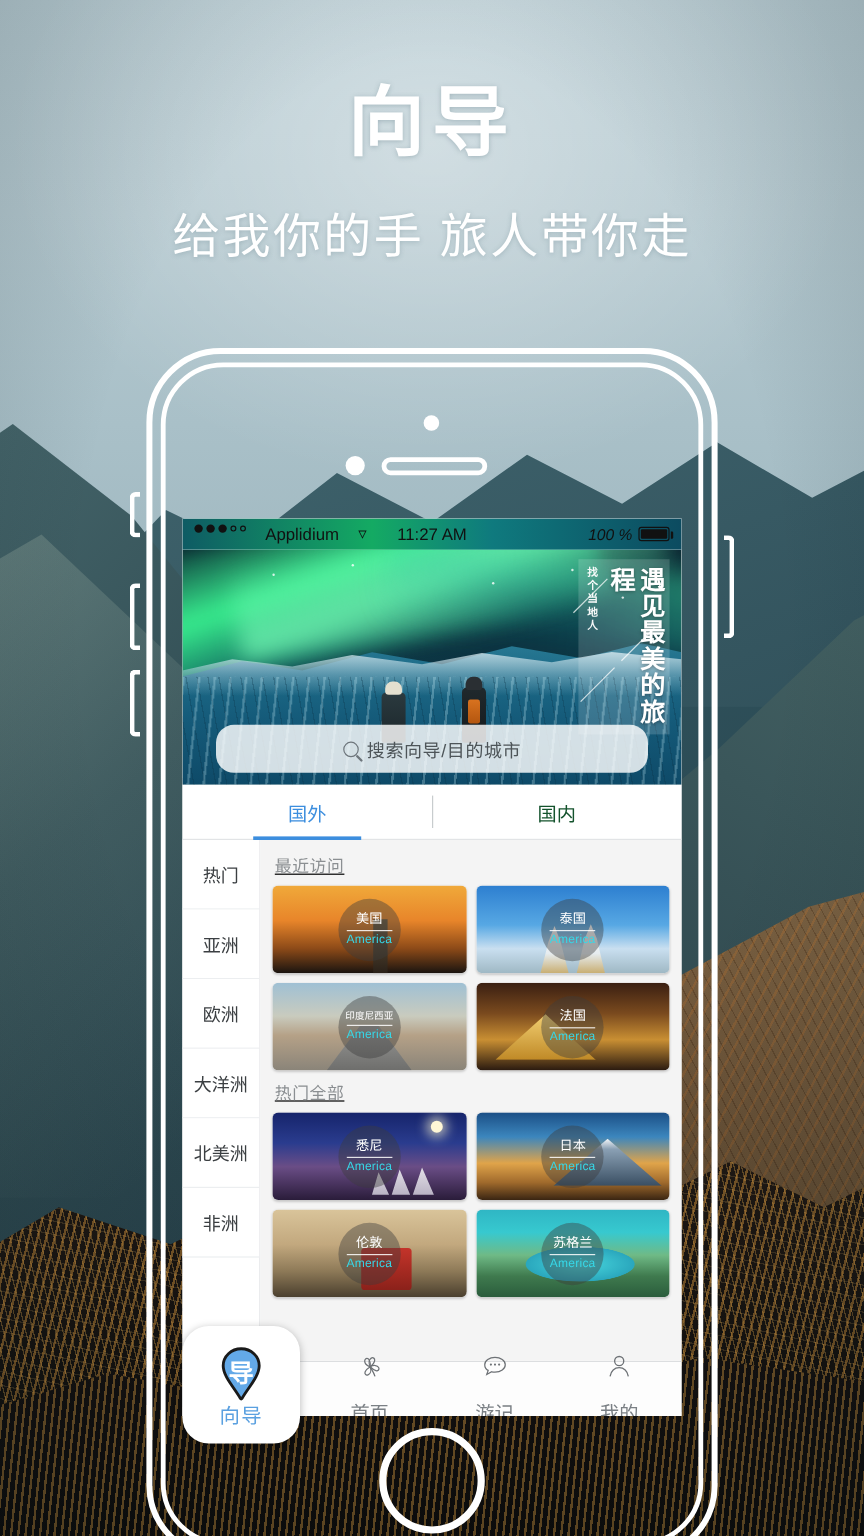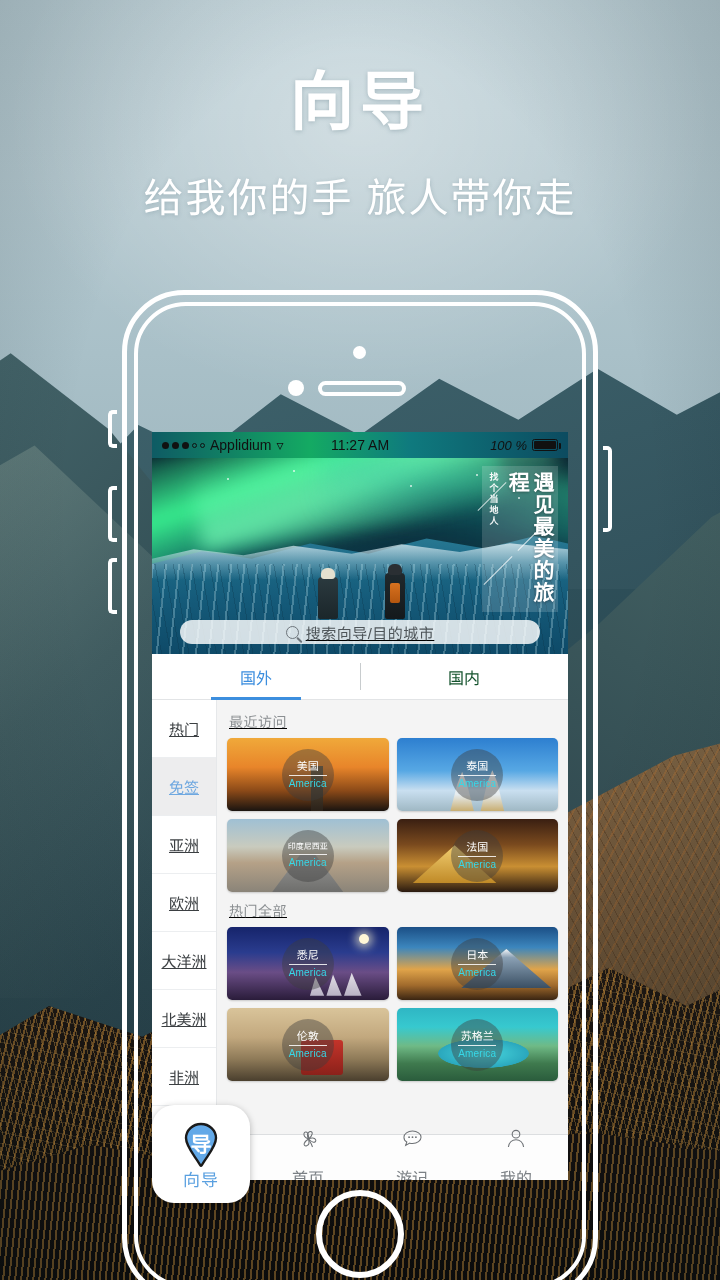--- a/index.html
+++ b/index.html
@@ -131,21 +131,21 @@
     position:absolute; left:30px; top:142px; width:416px; height:748px;
     overflow:hidden; background:#fff;
   }
 
   
   .statusbar {
     position:relative; height:26px; display:flex; align-items:center;
     padding:0 10px; font-size:14px; color:#111; z-index:4;
     background:linear-gradient(90deg,#0e5b64 0%,#14aa63 38%,#0f7a7e 62%,#0c4b60 100%);
   }
-  .sb-left { display:flex; align-items:center; gap:5px; }
+  .sb-left { display:flex; align-items:flex-start; gap:16px; }
   .dots { display:flex; gap:3px; align-items:center; }
   .dot { width:7px; height:7px; border-radius:50%; background:#111; }
   .dot.off { background:transparent; border:1.4px solid #111; width:5px; height:5px; }
   .carrier { font-size:14px; font-weight:400; color:#111; }
   .wifi { font-size:14px; color:#111; line-height:1; }
   .sb-center { position:absolute; left:0; right:0; text-align:center; font-weight:400; font-size:14px; color:#111; pointer-events:none; }
   .sb-right { margin-left:auto; display:flex; align-items:center; gap:5px; z-index:2; }
   .batt-pct { font-size:13px; color:#111;font-style:italic; }
   .batt { width:26px; height:12px; border:1.5px solid #111; border-radius:2.5px; position:relative; }
   .batt::after { content:""; position:absolute; right:-4px; top:3px; width:2.5px; height:6px; background:#111; border-radius:0 1px 1px 0; }
@@ -202,41 +202,41 @@
     align-self:flex-start; margin-right:4px; opacity:.95; font-weight:700;
   }
   .vtext .big {
     writing-mode:vertical-rl; font-size:21px; line-height:1.18; color:#fff;
     font-weight:700; letter-spacing:1px; text-shadow:0 1px 3px rgba(0,0,0,.35);
     font-family:"Liberation Serif","DejaVu Serif",serif;
   }
   .vt-slash { position:absolute; width:40px; height:1px; background:rgba(255,255,255,.75); transform:rotate(-45deg); }
 
   .searchbar {
-    position:absolute; left:28px; right:28px; bottom:10px; height:24px;
+    position:absolute; left:28px; right:28px; bottom:10px; height:40px;
     background:rgba(255,255,255,.82); border-radius:15px;
-    display:flex; align-items:center; justify-content:center; gap:7px;text-decoration:underline;
+    display:flex; align-items:center; justify-content:center; gap:7px;
   }
   .searchbar .mag { width:13px; height:13px; border:1.8px solid #6e767c; border-radius:50%; position:relative; flex:none; }
   .searchbar .mag::after { content:""; position:absolute; right:-5px; bottom:-3px; width:7px; height:1.8px; background:#6e767c; transform:rotate(45deg); border-radius:1px; }
   .searchbar .ph { font-size:15px; color:#4e5559; letter-spacing:.5px; }
 
   
   .tabs { display:flex; height:46px; border-bottom:1px solid #e2e4e6; background:#fff; position:relative; }
   .tab { flex:1; display:flex; align-items:center; justify-content:center; font-size:16px; color:#14532d; position:relative; }
   .tab.active { color:#3c8ede; }
   .tab.active::after { content:""; position:absolute; left:50%; margin-left:-45px; bottom:-1px; width:90px; height:3px; background:#3c8ede; }
   .tab-sep { position:absolute; left:50%; top:9px; bottom:9px; width:1px; background:#c8ccce; }
 
   
   .content-wrap { display:flex; height:calc(748px - 26px - 196px - 46px - 46px); }
   .sidebar { width:65px; flex:none; background:#fff; border-right:1px solid #e6e8ea; }
   .side-item {
     height:58px; display:flex; align-items:center; justify-content:center;
-    font-size:15px; color:#3b3f42; border-bottom:1px solid #eceef0; background:#fff;text-decoration:underline;
+    font-size:15px; color:#3b3f42; border-bottom:1px solid #eceef0; background:#fff;
   }
   .side-item.active { color:#6fa8e0; background:#ededee; }
 
   .panel { flex:1; background:#f4f4f4; padding:8px 10px 0 10px; overflow:hidden;text-decoration:underline; }
   .sec-title { font-size:14px; color:#8b8f92; margin:3px 0 7px 2px; letter-spacing:.5px; }
   .grid { display:grid; grid-template-columns:1fr 1fr; gap:8px; margin-bottom:8px; }
   .card {
     position:relative; height:73px; border-radius:5px; overflow:hidden;
     box-shadow:0 1px 2px rgba(0,0,0,.18);
   }
@@ -397,23 +397,20 @@
         <span>国内</span>
       </div>
     </div>
 
     <div class="content-wrap">
 
       <div class="sidebar">
         <div class="side-item">
           <span>热门</span>
         </div>
-        <div class="side-item active">
-          <span>免签</span>
-        </div>
         <div class="side-item">
           <span>亚洲</span>
         </div>
         <div class="side-item">
           <span>欧洲</span>
         </div>
         <div class="side-item">
           <span>大洋洲</span>
         </div>
         <div class="side-item">

